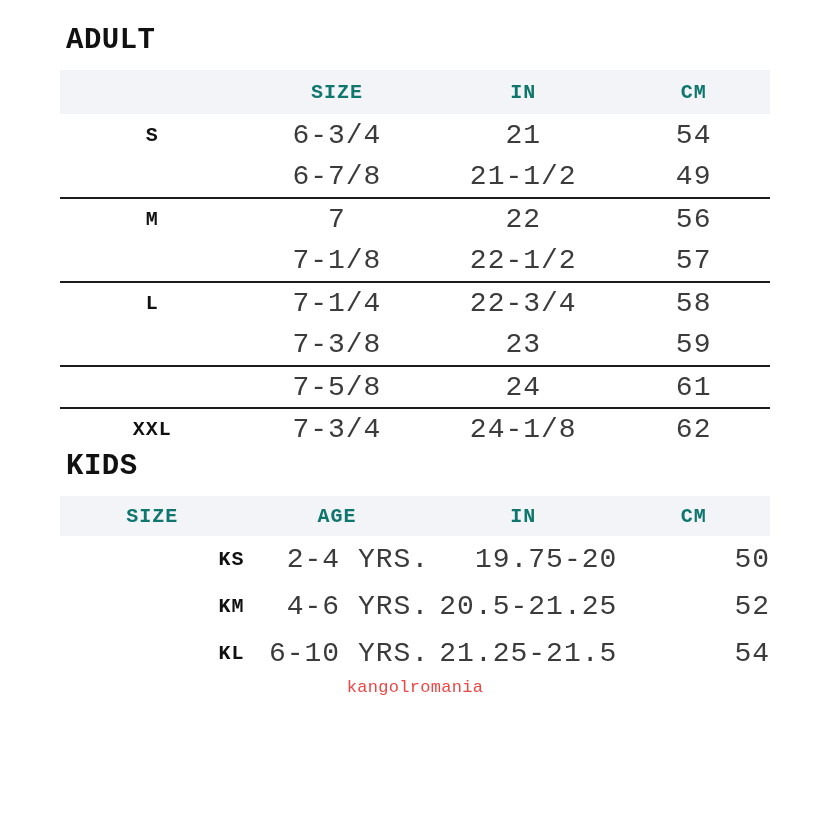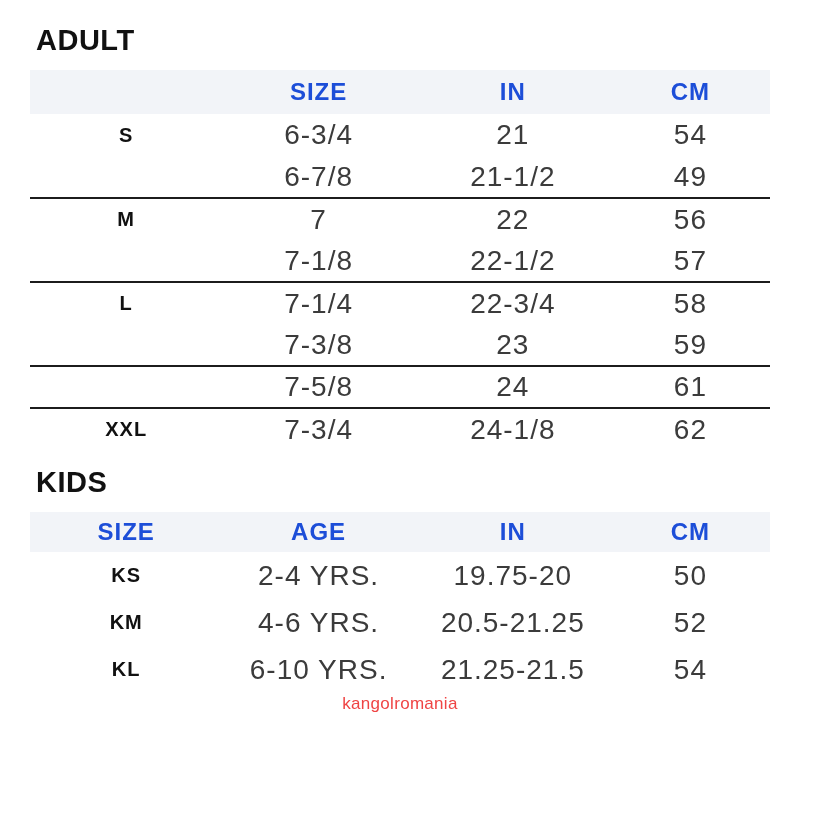--- a/index.html
+++ b/index.html
@@ -6,63 +6,64 @@
   html, body { margin: 0; padding: 0; }
   body {
     width: 814px;
     height: 814px;
     background: #ffffff;
     font-family: "Liberation Sans", sans-serif;
     color: #111111;
     overflow: hidden;
   }
   .wrap {
-    padding: 26px 44px 0 30px;
+    padding: 26px 44px 0 60px;
+    font-family: Liberation Mono, monospace;
   }
   .section-title {
     font-size: 29px;
     font-weight: 800;
     letter-spacing: 0.5px;
     color: #111111;
     line-height: 1;
     margin: 0 0 15px 6px;
   }
-  .section-title.kids { margin-top: 18px; }
+  .section-title.kids { margin-top: 2px; }
   table {
     width: 100%;
     border-collapse: collapse;
     table-layout: fixed;
   }
   col.c1 { width: 26%; }
   col.c2 { width: 26%; }
   col.c3 { width: 26.5%; }
   col.c4 { width: 21.5%; }
   thead th {
     background: #f2f4f8;
     height: 44px;
-    font-size: 24px;
+    font-size: 20px;
     font-weight: 800;
     letter-spacing: 1px;
-    color: #1d4ed8;
+    color: #0f766e;
     text-align: center;
     vertical-align: middle;
     padding: 0;
   }
   .kids-table thead th { height: 40px; }
   tbody td {
     text-align: center;
     vertical-align: middle;
     height: 42px;
     font-size: 28px;
     font-weight: 400;
     letter-spacing: 1px;
     color: #3b3b3b;
     padding: 0;
   }
-  .kids-table tbody td { height: 47px; }
+  .kids-table tbody td { height: 47px; text-align: right; }
   td.lbl {
     font-size: 20px;
     font-weight: 800;
     letter-spacing: 1px;
     color: #111111;
   }
   tr.group-end td {
     border-bottom: 2.5px solid #1c1c1c;
   }
   .footer {

